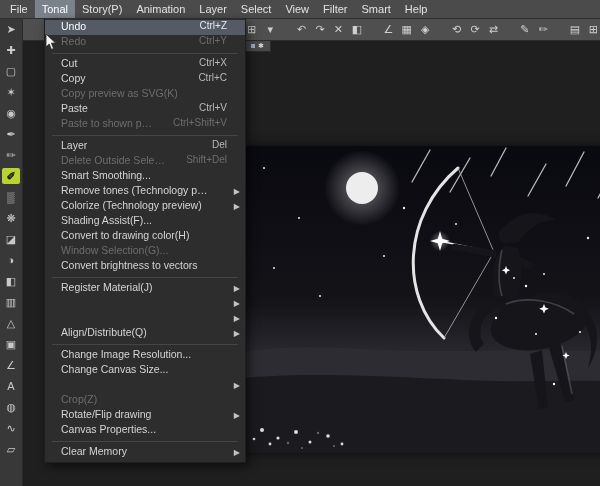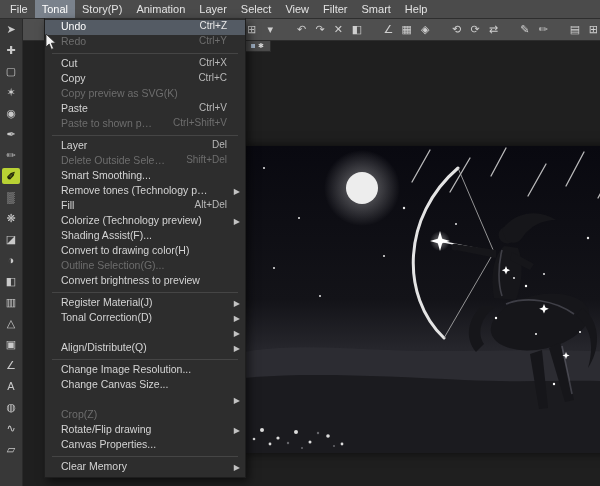--- a/index.html
+++ b/index.html
@@ -415,58 +415,52 @@
     <div class="menu-item">
       <span class="mi-label">Smart Smoothing...</span>
       <span class="mi-shortcut"></span>
 
     </div>
     <div class="menu-item submenu">
       <span class="mi-label">Remove tones (Technology preview)</span>
       <span class="mi-shortcut"></span>
       <span class="mi-arrow">▶</span>
     </div>
-    <div class="menu-item">
-      <span class="mi-label">Fill</span>
-      <span class="mi-shortcut">Alt+Del</span>
-
-    </div>
     <div class="menu-item submenu">
       <span class="mi-label">Colorize (Technology preview)</span>
       <span class="mi-shortcut"></span>
       <span class="mi-arrow">▶</span>
     </div>
     <div class="menu-item">
       <span class="mi-label">Shading Assist(F)...</span>
       <span class="mi-shortcut"></span>
 
     </div>
     <div class="menu-item">
       <span class="mi-label">Convert to drawing color(H)</span>
       <span class="mi-shortcut"></span>
 
     </div>
     <div class="menu-item disabled">
-      <span class="mi-label">Outline Selection(G)...</span>
-      <span class="mi-shortcut"></span>
-
-    </div>
-    <div class="menu-item">
-      <span class="mi-label">Convert brightness to preview</span>
+      <span class="mi-label">Window Selection(G)...</span>
+      <span class="mi-shortcut"></span>
+
+    </div>
+    <div class="menu-item">
+      <span class="mi-label">Convert brightness to vectors</span>
       <span class="mi-shortcut"></span>
 
     </div>
     <div class="menu-sep"></div>
     <div class="menu-item submenu">
       <span class="mi-label">Register Material(J)</span>
       <span class="mi-shortcut"></span>
       <span class="mi-arrow">▶</span>
     </div>
     <div class="menu-item submenu">
-      <span class="mi-label">Tonal Correction(D)</span>
       <span class="mi-shortcut"></span>
       <span class="mi-arrow">▶</span>
     </div>
     <div class="menu-item submenu">
       <span class="mi-shortcut"></span>
       <span class="mi-arrow">▶</span>
     </div>
     <div class="menu-item submenu">
       <span class="mi-label">Align/Distribute(Q)</span>
       <span class="mi-shortcut"></span>

